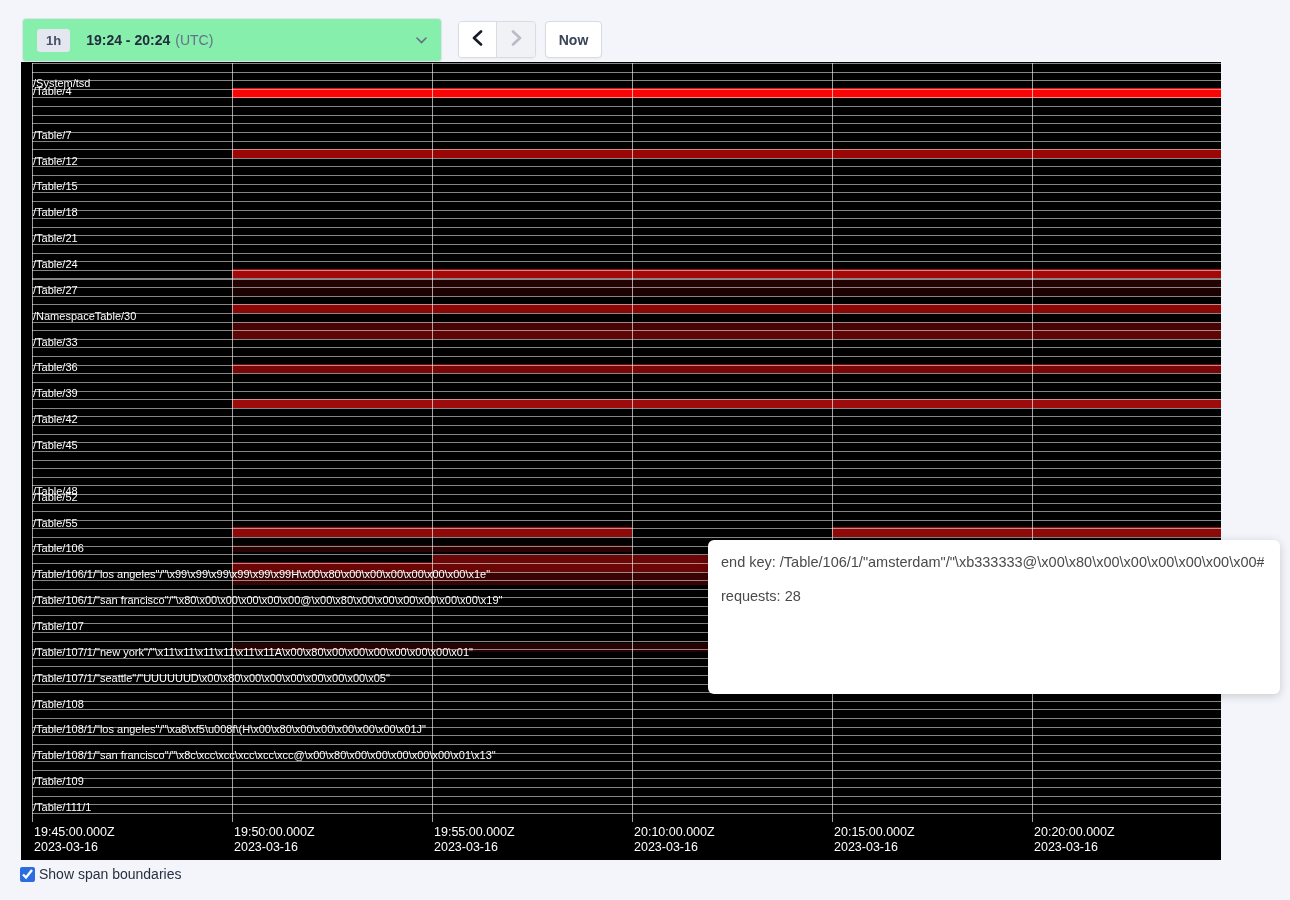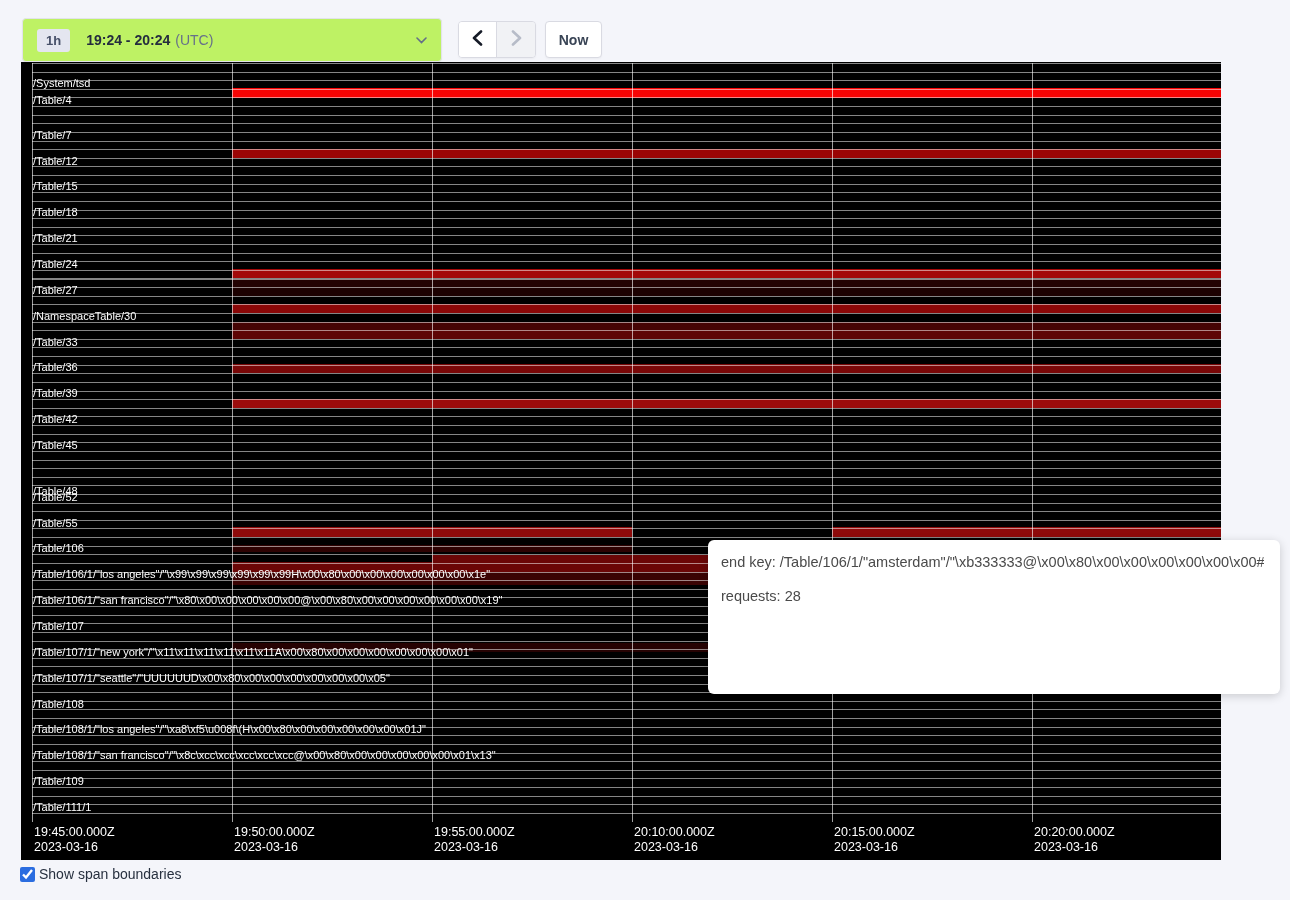--- a/index.html
+++ b/index.html
@@ -8,21 +8,21 @@
     background:#f4f5fa;
     font-family:"Liberation Sans", sans-serif;
     position:relative;
     overflow:hidden;
   }
 
   
   .toolbar { position:absolute; left:0; top:0; width:100%; height:62px; }
   .range-select {
     position:absolute; left:22px; top:18px; width:420px; height:44px;
-    background:#bef264; border:1px solid #e2e3ea; border-radius:4px;
+    background:#86efac; border:1px solid #e2e3ea; border-radius:4px;
     display:flex; align-items:center; padding:0 14px;
     box-shadow:0 1px 2px rgba(0,0,0,.04); cursor:pointer;
   }
   .range-badge {
     background:#e4e6f0; color:#475069; font-weight:bold; font-size:13px;
     border-radius:3px; padding:4px 9px; margin-right:16px;
   }
   .range-text { color:#242c3e; font-weight:bold; font-size:14px; }
   .range-suffix { color:#66708a; font-size:14px; margin-left:5px; }
   .chevron-down { margin-left:auto; display:flex; align-items:center; }
@@ -146,21 +146,21 @@
   <div id="vlines">
       <div class="vline" style="left: 11px;"></div>
       <div class="vline" style="left: 211px;"></div>
       <div class="vline" style="left: 411px;"></div>
       <div class="vline" style="left: 611px;"></div>
       <div class="vline" style="left: 811px;"></div>
       <div class="vline" style="left: 1011px;"></div>
     </div>
   <div id="rowLabels">
       <div class="row-label" style="top: 21px;">/System/tsd</div>
-      <div class="row-label" style="top: 38px; text-align: center;">/Table/4</div>
+      <div class="row-label" style="top: 29px; text-align: center;">/Table/4</div>
       <div class="row-label" style="top: 72.714px;">/Table/7</div>
       <div class="row-label" style="top: 98.571px;">/Table/12</div>
       <div class="row-label" style="top: 124.428px;">/Table/15</div>
       <div class="row-label" style="top: 150.285px;">/Table/18</div>
       <div class="row-label" style="top: 176.142px;">/Table/21</div>
       <div class="row-label" style="top: 201.999px;">/Table/24</div>
       <div class="row-label" style="top: 227.856px;">/Table/27</div>
       <div class="row-label" style="top: 253.713px;">/NamespaceTable/30</div>
       <div class="row-label" style="top: 279.57px;">/Table/33</div>
       <div class="row-label" style="top: 305.427px;">/Table/36</div>

